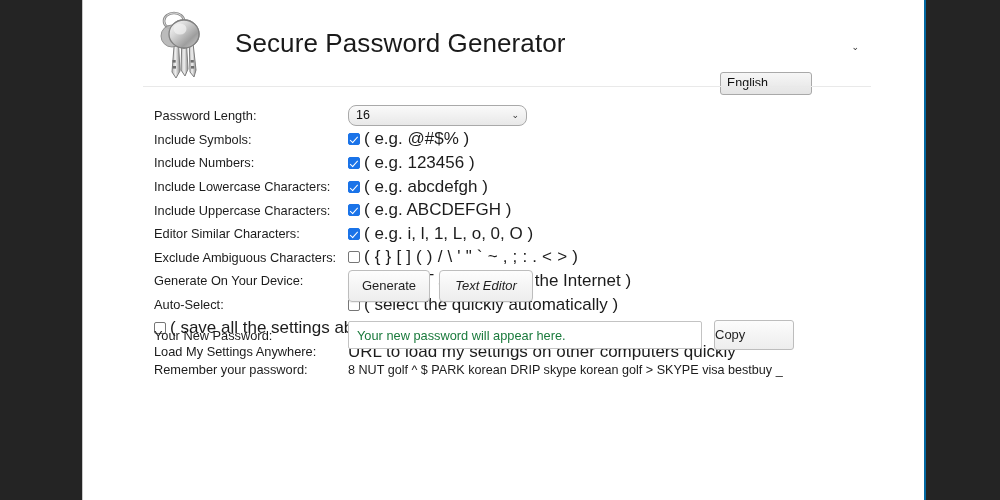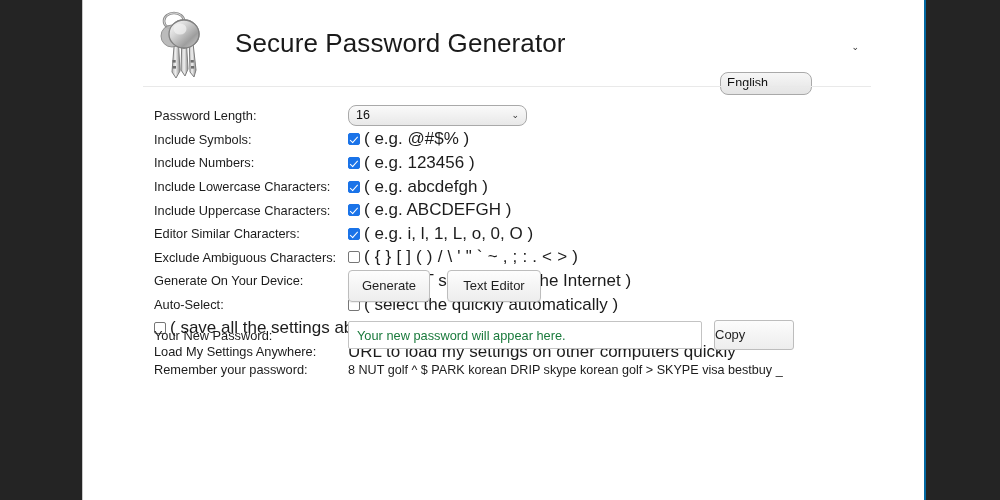--- a/index.html
+++ b/index.html
@@ -46,21 +46,21 @@
   }
   .lang-select {
     position: absolute;
     right: 56px; top: 36px;
     width: 92px; height: 23px;
     font-family: "Liberation Sans", sans-serif;
     font-size: 12.5px;
     color: #101010;
     padding: 1px 4px 2px 6px;
     border: 1px solid #a9a9a9;
-    border-radius: 8px;
+    border-radius: 3px;
     background:
       linear-gradient(#f6f6f6, #e4e4e4);
     -webkit-appearance: none;
     appearance: none;
   }
   .lang-wrap { position: absolute; right: 56px; top: 36px; }
   .lang-wrap .chev {
     position: absolute;
     right: 9px; top: 7px;
     pointer-events: none;
@@ -150,36 +150,36 @@
     transform: rotate(42deg);
   }
   .hint { font-size: 17px; color: #1c1c1c; }
   .mono-ish { letter-spacing: .2px; }
 
   
   .btn-row {
     position: absolute;
     left: 265px; top: 270px;
     display: flex;
-    gap: 17px;
+    gap: 9px;
   }
   .btn {
     font-family: "Liberation Sans", sans-serif;
     font-size: 13px;
     color: #1f1f1f;
     padding: 7px 0 8px;
     min-width: 82px;
     text-align: center;
     border: 1px solid #bdbdbd;
     border-radius: 4px;
     background: linear-gradient(#fdfdfd, #ededed);
     box-shadow: 0 1px 1px rgba(0,0,0,.07);
     cursor: pointer;
   }
-  .btn.wide { min-width: 94px; }
+  .btn.wide { min-width: 94px; font-style: italic; }
   .btn.wide2 { min-width: 100px; }
 
   
   .out-row {
     position: absolute;
     left: 0;
     display: flex;
     align-items: center;
     padding-left: 71px;
     width: 844px;

